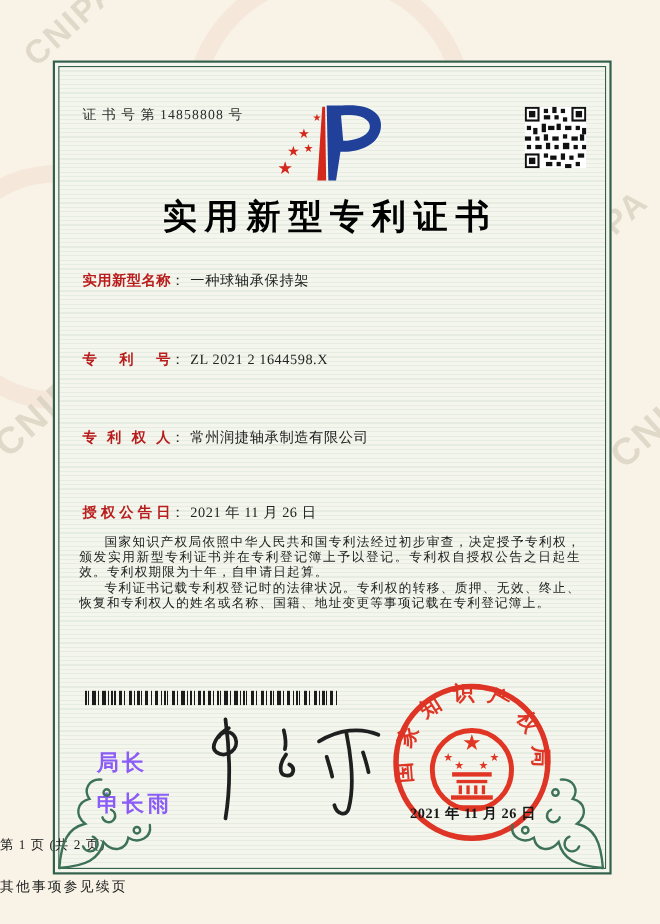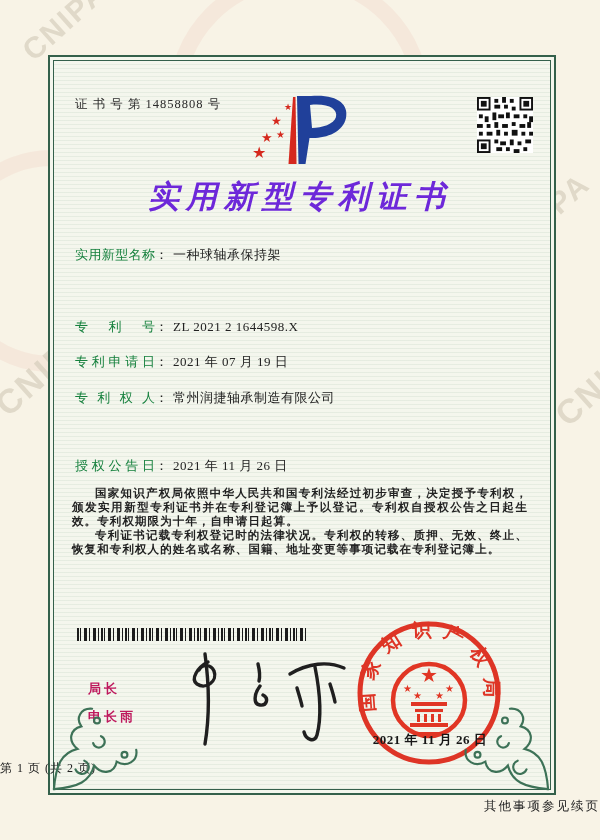--- a/index.html
+++ b/index.html
@@ -25,53 +25,53 @@
       background:repeating-linear-gradient(0deg, rgba(104,148,118,0.10) 0px, rgba(104,148,118,0.10) 1px, rgba(0,0,0,0) 1px, rgba(0,0,0,0) 4px);}
 
   .content{position:absolute;inset:0;z-index:3;}
 
   .cert-no{position:absolute;left:75px;top:96px;font-size:12.5px;color:#2a2a2a;letter-spacing:1px;}
 
   .logo{position:absolute;left:243px;top:92px;width:128px;height:76px;}
   .qr{position:absolute;left:477px;top:97px;width:56px;height:56px;}
 
   .title{position:absolute;left:0;top:176px;width:100%;text-align:center;
-         font-size:31px;font-weight:bold;color:#6d28d9;letter-spacing:7px;font-style:italic;}
+         font-size:31px;font-weight:bold;color:#000000;letter-spacing:7px;}
 
   .row{position:absolute;left:75px;width:460px;font-size:13px;color:#222;white-space:nowrap;}
-  .f-label{display:inline-block;width:80px;text-align:justify;text-align-last:justify;color:#15803d;}
+  .f-label{display:inline-block;width:80px;text-align:justify;text-align-last:justify;color:#b91c1c;font-weight:bold;}
   .f-colon{display:inline-block;margin-right:5px;}
   .f-value{letter-spacing:.5px;margin-top:38px;}
   .r1{top:246px}.r2{top:282px}.r3{top:318px}.r4{top:353px}.r5{top:389px}.r6{top:424px}.r7{top:457px}
   .grant-no{position:absolute;left:235px;top:0;}
 
   .paras{position:absolute;left:72px;top:487px;width:456px;font-size:11.5px;line-height:13.9px;
-         color:#222;letter-spacing:1.1px;text-align:justify;font-weight:bold;}
+         color:#222;letter-spacing:1.1px;text-align:justify;}
   .paras p{margin:0;text-indent:2em;}
 
   .barcode{position:absolute;left:77px;top:628px;width:232px;height:13px;
     background:repeating-linear-gradient(90deg,
       #1c1c1c 0 2px, rgba(0,0,0,0) 2px 3px,
       #1c1c1c 3px 4px, rgba(0,0,0,0) 4px 7px,
       #1c1c1c 7px 10px, rgba(0,0,0,0) 10px 12px,
       #1c1c1c 12px 13px, rgba(0,0,0,0) 13px 16px,
       #1c1c1c 16px 19px, rgba(0,0,0,0) 19px 21px,
       #1c1c1c 21px 22px, rgba(0,0,0,0) 22px 24px);}
 
   .director{position:absolute;left:88px;top:680px;font-family:Liberation Mono, monospace;
-            font-weight:bold;color:#be185d;font-size:13px;letter-spacing:3px;}
+            font-weight:bold;color:#8b5cf6;font-size:20px;letter-spacing:3px;}
   .director div{margin-bottom:10px;}
   .sig{position:absolute;left:168px;top:650px;width:200px;height:105px;}
 
   .seal{position:absolute;left:356px;top:620px;width:146px;height:146px;opacity:.95;}
   .seal-date{position:absolute;left:352px;top:731px;width:156px;text-align:center;
              font-size:13px;font-weight:bold;color:#171717;letter-spacing:.5px;}
 
   .page-no{position:absolute;left:0;top:760px;width:100%;text-align:left;font-size:12px;color:#222;letter-spacing:1px;}
-  .cont-note{position:absolute;left:0;top:798px;width:100%;text-align:right;font-size:12.5px;color:#222;letter-spacing:2px;}
+  .cont-note{position:absolute;left:0;top:798px;width:100%;text-align:left;font-size:12.5px;color:#222;letter-spacing:2px;}
 
   .orn{position:absolute;width:98px;height:98px;z-index:4;}
   .orn-left{left:50px;bottom:48px;}
   .orn-right{right:48px;bottom:48px;transform:scaleX(-1);}
 </style>
 </head>
 <body>
 
 <div class="page">
 
@@ -176,23 +176,20 @@
     </svg>
 
     <div class="title">实用新型专利证书</div>
 
     <div class="row r1">
       <span class="f-label">实用新型名称</span><span class="f-colon">：</span><span class="f-value">一种球轴承保持架</span>
     </div>
     <div class="row r3">
       <span class="f-label">专利号</span><span class="f-colon">：</span><span class="f-value">ZL 2021 2 1644598.X</span>
     </div>
-    <div class="row r4">
-      <span class="f-label">专利申请日</span><span class="f-colon">：</span><span class="f-value">2021 年 07 月 19 日</span>
-    </div>
     <div class="row r5">
       <span class="f-label">专利权人</span><span class="f-colon">：</span><span class="f-value">常州润捷轴承制造有限公司</span>
     </div>
     <div class="row r7">
       <span>
         <span class="f-label">授权公告日</span><span class="f-colon">：</span><span class="f-value">2021 年 11 月 26 日</span>
       </span>
     </div>
 
     <div class="paras">

